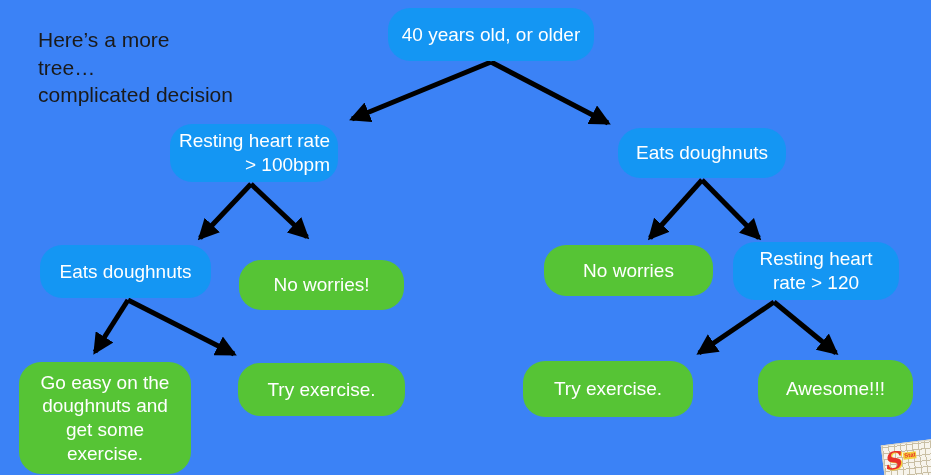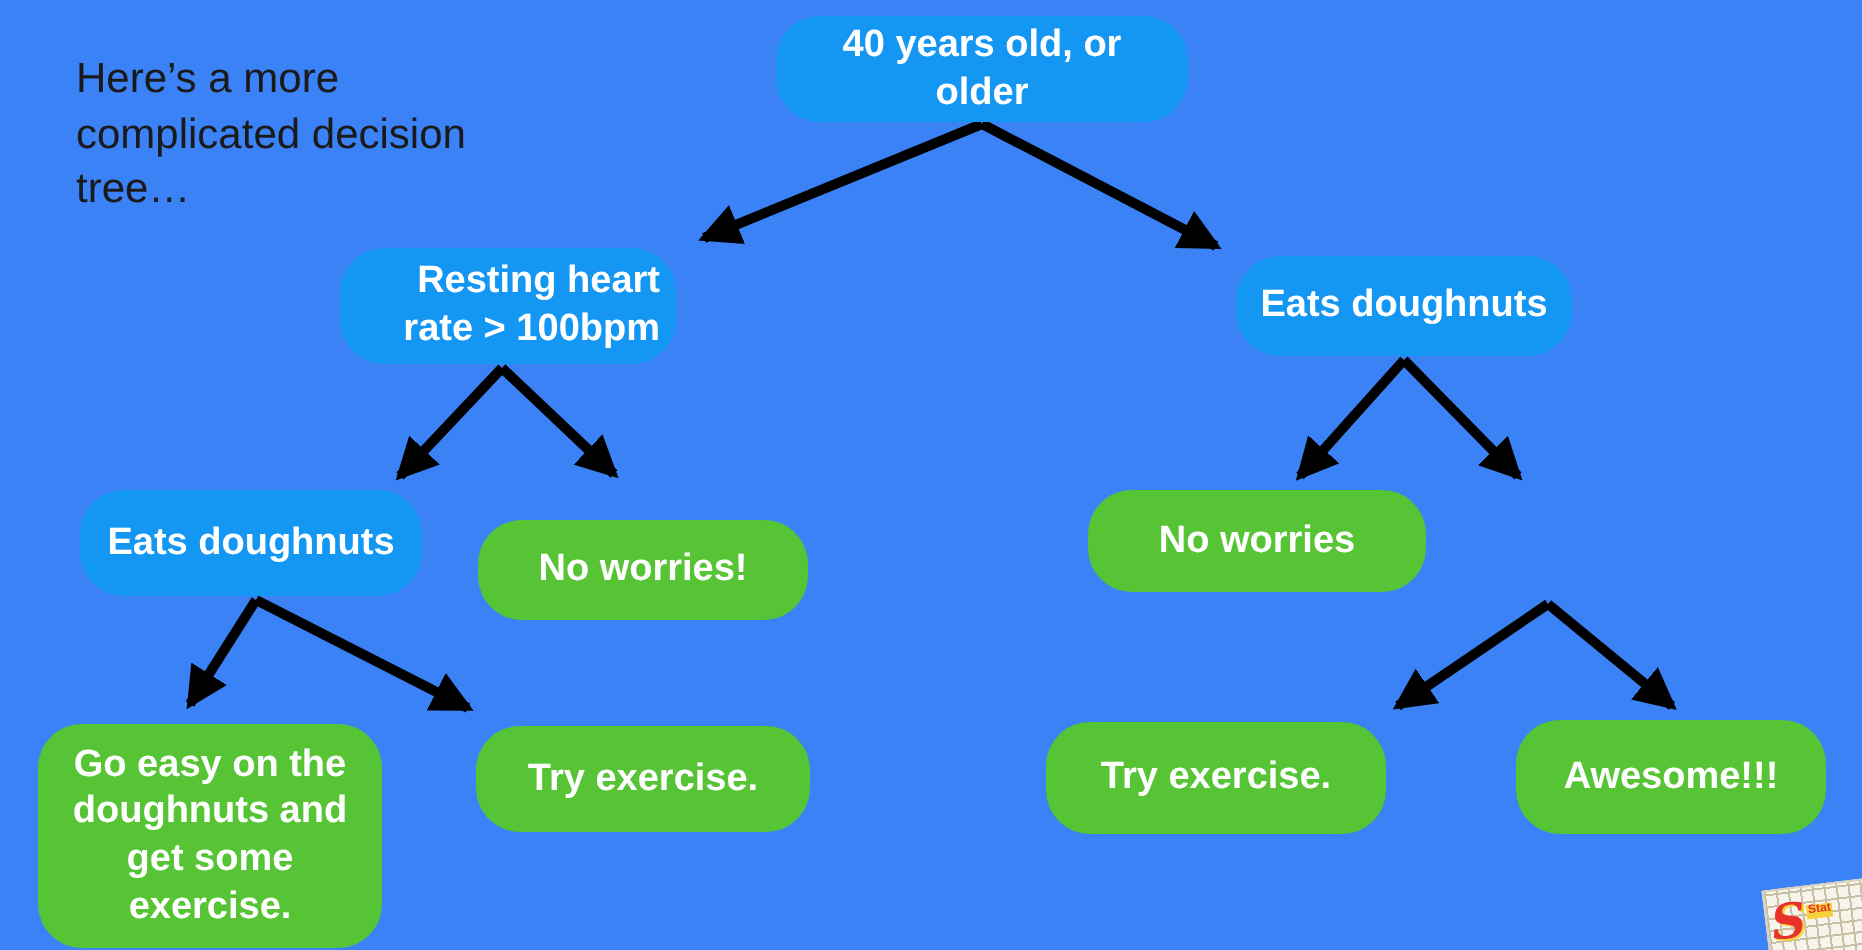--- a/index.html
+++ b/index.html
@@ -29,21 +29,21 @@
     z-index: 2;
   }
   .node {
     position: absolute;
     z-index: 2;
     display: flex;
     align-items: center;
     justify-content: center;
     text-align: center;
     color: #ffffff;
-    font-weight: 700;
+    font-weight: 400;
     font-size: 19px;
     line-height: 1.25;
     border-radius: 22px;
     padding: 2px 8px;
     box-sizing: border-box;
   }
   .node.blue  { background: #1496f3; }
   .node.green { background: #56c435; }
 
   
@@ -119,30 +119,31 @@
       <line x1="128" y1="300" x2="234" y2="354" marker-end="url(#ah)"></line>
       <line x1="702" y1="180" x2="650" y2="238" marker-end="url(#ah)"></line>
       <line x1="702" y1="180" x2="759" y2="238" marker-end="url(#ah)"></line>
       <line x1="774" y1="302" x2="699" y2="353" marker-end="url(#ah)"></line>
       <line x1="774" y1="302" x2="836" y2="353" marker-end="url(#ah)"></line>
     </g>
   </svg>
 
   <div class="caption">
     <div>Here’s a more</div>
+    <div>tree…</div>
     <div>complicated decision</div>
-    <div>tree…</div>
   </div>
 
   <div class="node blue" id="n-root">40 years old, or older</div>
   <div class="node blue" id="n-hr100">Resting heart rate &gt; 100bpm</div>
   <div class="node blue" id="n-eats-r">Eats doughnuts</div>
   <div class="node blue" id="n-eats-l">Eats doughnuts</div>
   <div class="node green" id="n-now-l">No worries!</div>
   <div class="node green" id="n-now-r">No worries</div>
+  <div class="node blue" id="n-hr120">Resting heart rate &gt; 120</div>
   <div class="node green" id="n-goeasy">Go easy on the doughnuts and get some exercise.</div>
   <div class="node green" id="n-try-l">Try exercise.</div>
   <div class="node green" id="n-try-r">Try exercise.</div>
   <div class="node green" id="n-awe">Awesome!!!</div>
 
   <div class="logo">
     <span class="logo-letter">S</span>
     <span class="logo-word">Stat</span>
   </div>
 

